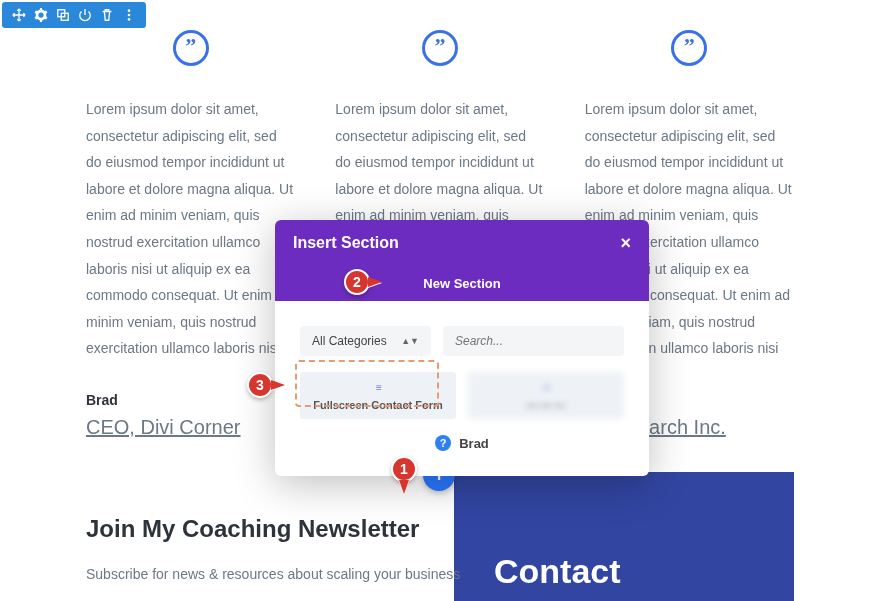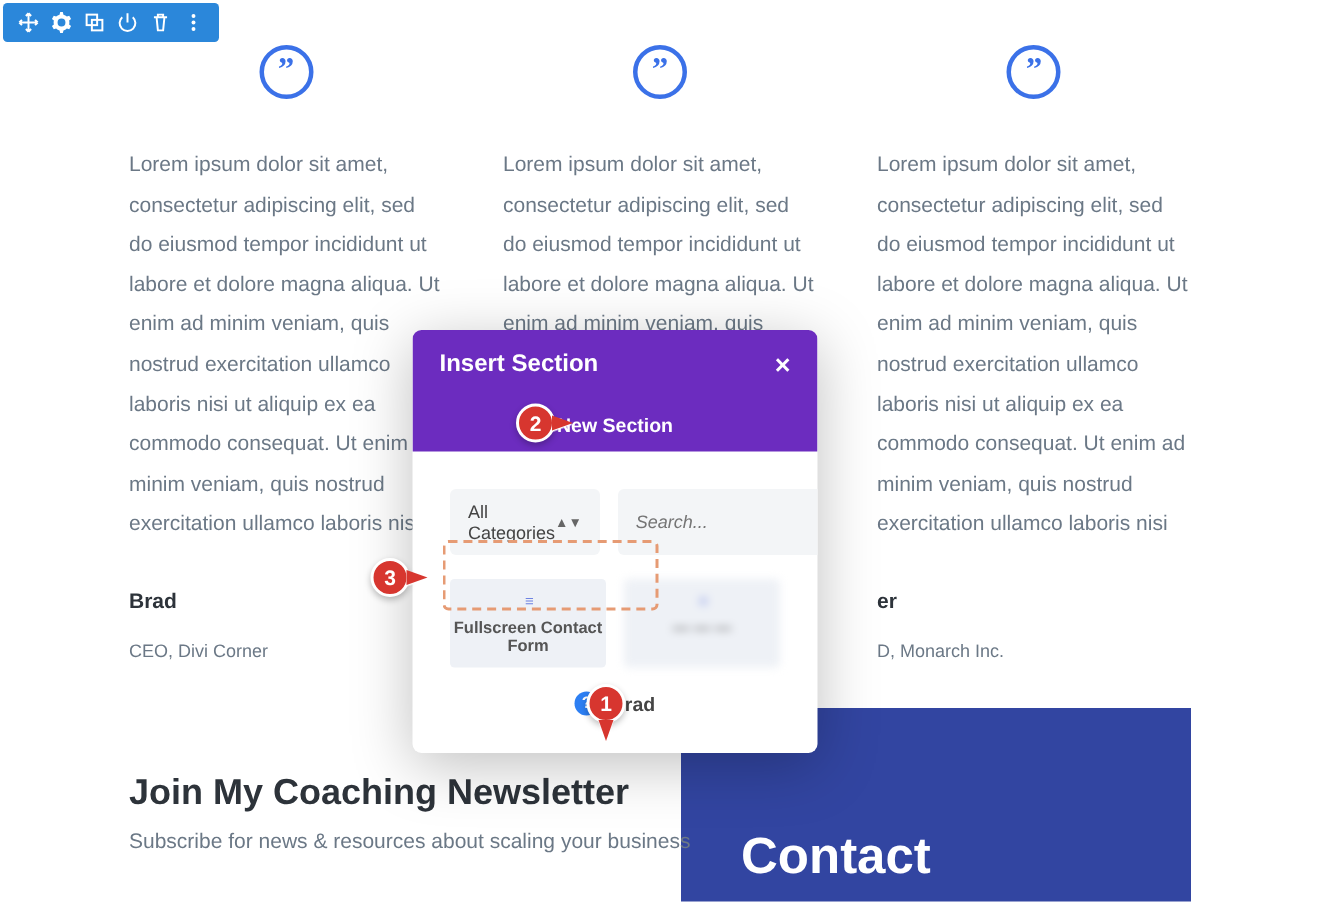--- a/index.html
+++ b/index.html
@@ -22,31 +22,31 @@
 .top-toolbar svg{width:14px;height:14px;}
 
 
 .row{display:flex;gap:40px;padding:30px 86px 0 86px;}
 .col{flex:1;}
 .quote-icon{width:36px;height:36px;border:3px solid var(--blue-text);border-radius:50%;display:flex;align-items:center;justify-content:center;margin:0 auto 30px auto;}
 .quote-icon span{color:var(--blue-text);font-weight:900;font-size:22px;line-height:1;font-family:Georgia,serif;transform:translateY(-2px);}
 .testimonial p.body{font-size:14px;line-height:1.9;}
 .testimonial .meta{margin-top:30px;}
 .testimonial .name{font-weight:700;color:var(--heading);font-size:14px;}
-.testimonial .role{font-size:12px;margin-top:19px;}
+.testimonial .role{font-size:20px;margin-top:8px;text-decoration:underline;}
 
 
 .newsletter{position:absolute;left:0;right:0;top:515px;padding:0 86px;display:flex;gap:40px;align-items:flex-start;}
 .newsletter .left{flex:1;}
-.newsletter h2{font-size:24px;font-weight:700;color:var(--heading);margin-bottom:6px;}
+.newsletter h2{font-size:24px;font-weight:700;color:var(--heading);margin-bottom:20px;}
 .newsletter p{font-size:14px;line-height:1.7;}
 .contact-card{position:absolute;right:86px;top:472px;width:340px;height:200px;background:var(--deep-blue);color:#fff;padding:80px 40px 0 40px;font-family:Georgia,serif;font-size:34px;font-weight:700;}
 
 
-.modal{position:absolute;left:275px;top:220px;width:270px;background:#fff;border-radius:6px;box-shadow:0 8px 40px rgba(0,0,0,.25);z-index:30;overflow:hidden;}
+.modal{position:absolute;left:275px;top:220px;width:374px;background:#fff;border-radius:6px;box-shadow:0 8px 40px rgba(0,0,0,.25);z-index:30;overflow:hidden;}
 .modal-head{background:var(--purple-head);color:#fff;display:flex;align-items:center;justify-content:space-between;padding:14px 18px;font-size:16px;font-weight:600;}
 .modal-tabs{display:flex;background:var(--purple-tab);}
 .modal-tabs .tab{flex:1;padding:10px 0;text-align:center;color:#fff;font-size:13px;font-weight:600;}
 .modal-tabs .tab.inactive{background:var(--purple-head);}
 .modal-body{padding:25px;display:flex;flex-direction:column;gap:16px;}
 .filters{display:flex;gap:12px;}
 .select{flex:1;background:#f3f5f7;border-radius:4px;padding:8px 12px;font-size:12px;color:#444;display:flex;justify-content:space-between;align-items:center;}
 .search{flex:1;background:#f3f5f7;border:none;border-radius:4px;padding:8px 12px;font-size:12px;color:#b91c1c;outline:none;font-style:italic;}
 .card-row{display:flex;gap:12px;}
 .lib-card{flex:1;background:#eef1f6;border-radius:3px;padding:10px 0 8px 0;text-align:center;font-size:11px;color:#555;}

